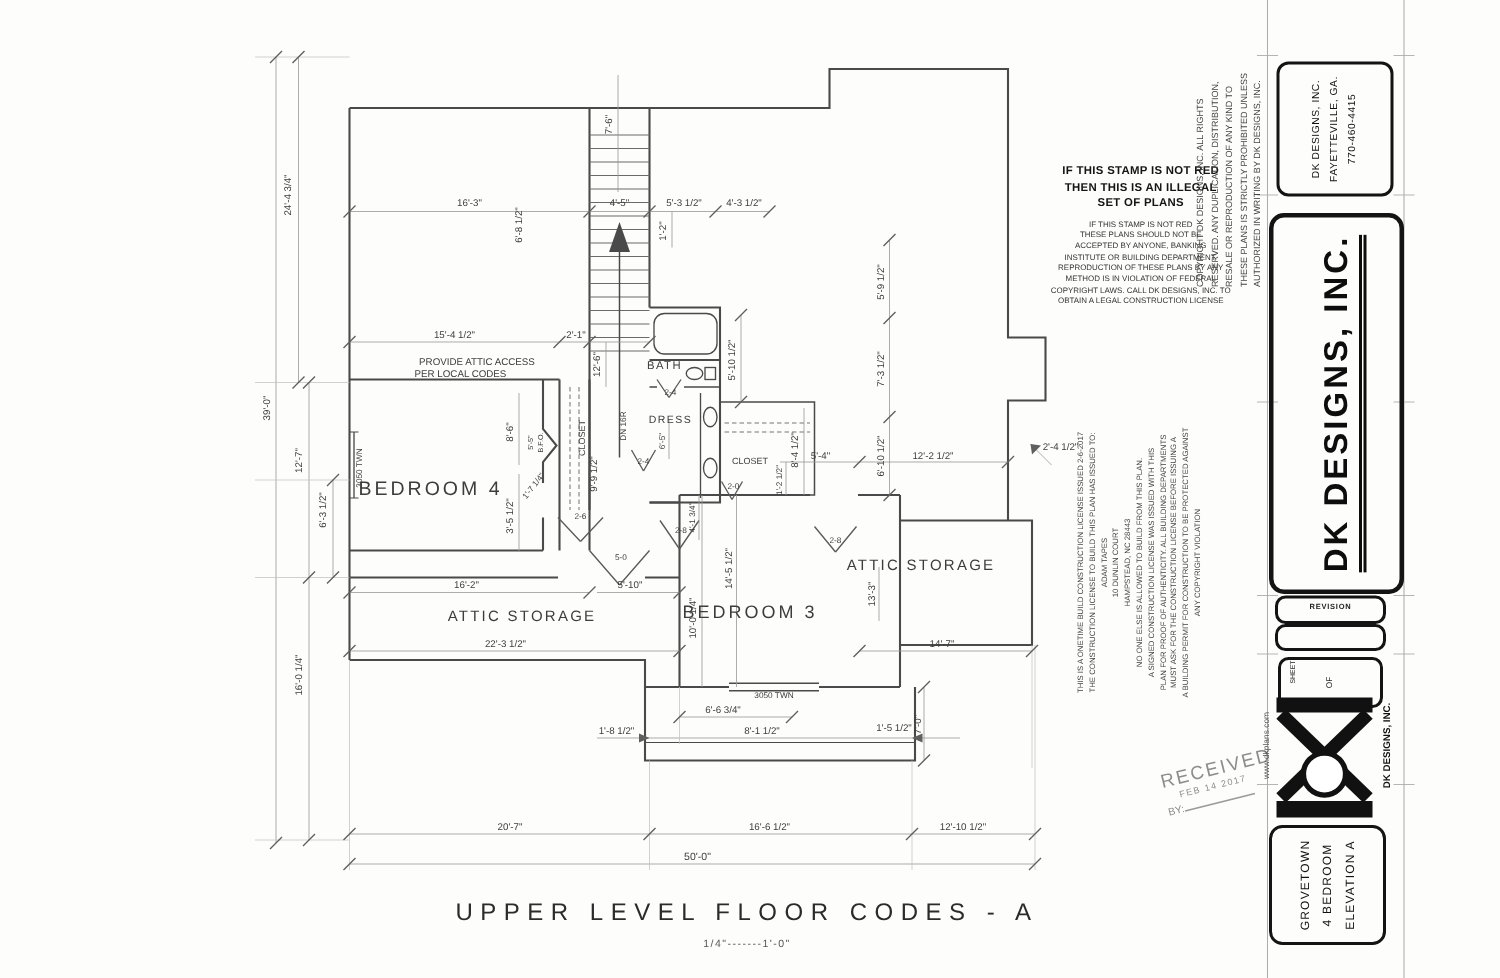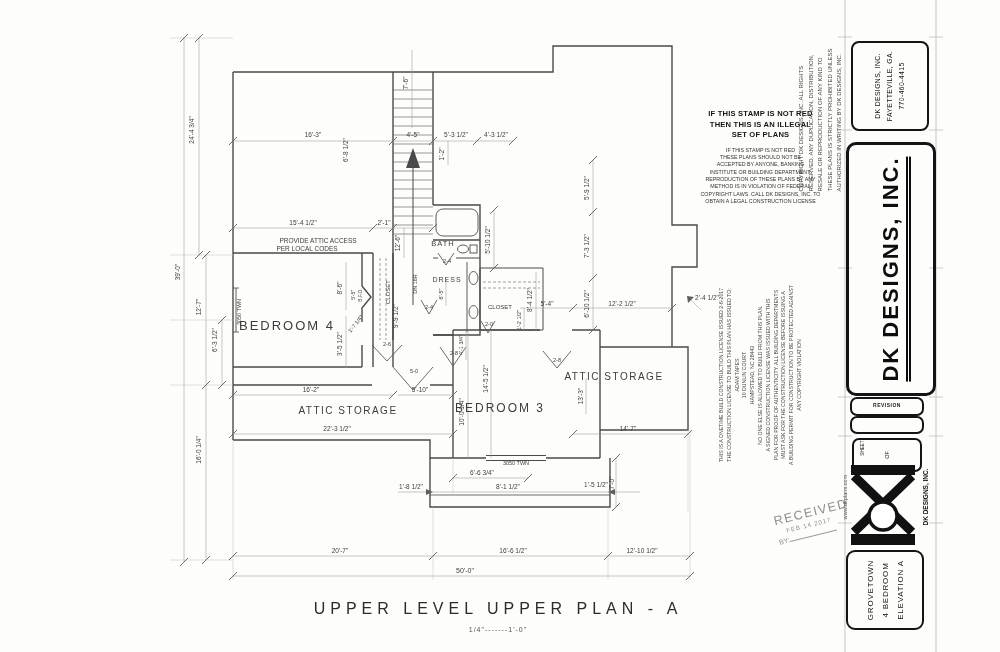--- a/index.html
+++ b/index.html
@@ -255,16 +255,16 @@
   </svg>
   <span class="abs vcenter" style="left:845px;top:497px;font-size:5.6px;color:#555">www.dkplans.com</span>
   <span class="abs vcenter" style="left:925px;top:497px;font-size:6.5px;font-weight:bold;color:#111">DK DESIGNS, INC.</span>
 
   <div class="box" style="left:846px;top:550px;width:74px;height:76px;border-radius:9px">
     <span class="abs vcenter projlines" style="left:22px;top:38px">GROVETOWN</span>
     <span class="abs vcenter projlines" style="left:37px;top:38px">4 BEDROOM</span>
     <span class="abs vcenter projlines" style="left:52px;top:38px">ELEVATION A</span>
   </div>
 
-  <div class="abs plan-title" style="left:278px;top:600px">UPPER  LEVEL  UPPER  PLAN - A</div>
+  <div class="abs plan-title" style="left:278px;top:600px">UPPER  LEVEL  FLOOR  CODES - A</div>
   <div class="abs plan-scale" style="left:278px;top:622px">1/4"-------1'-0"</div>
 
 </div>
 
 </body></html>

